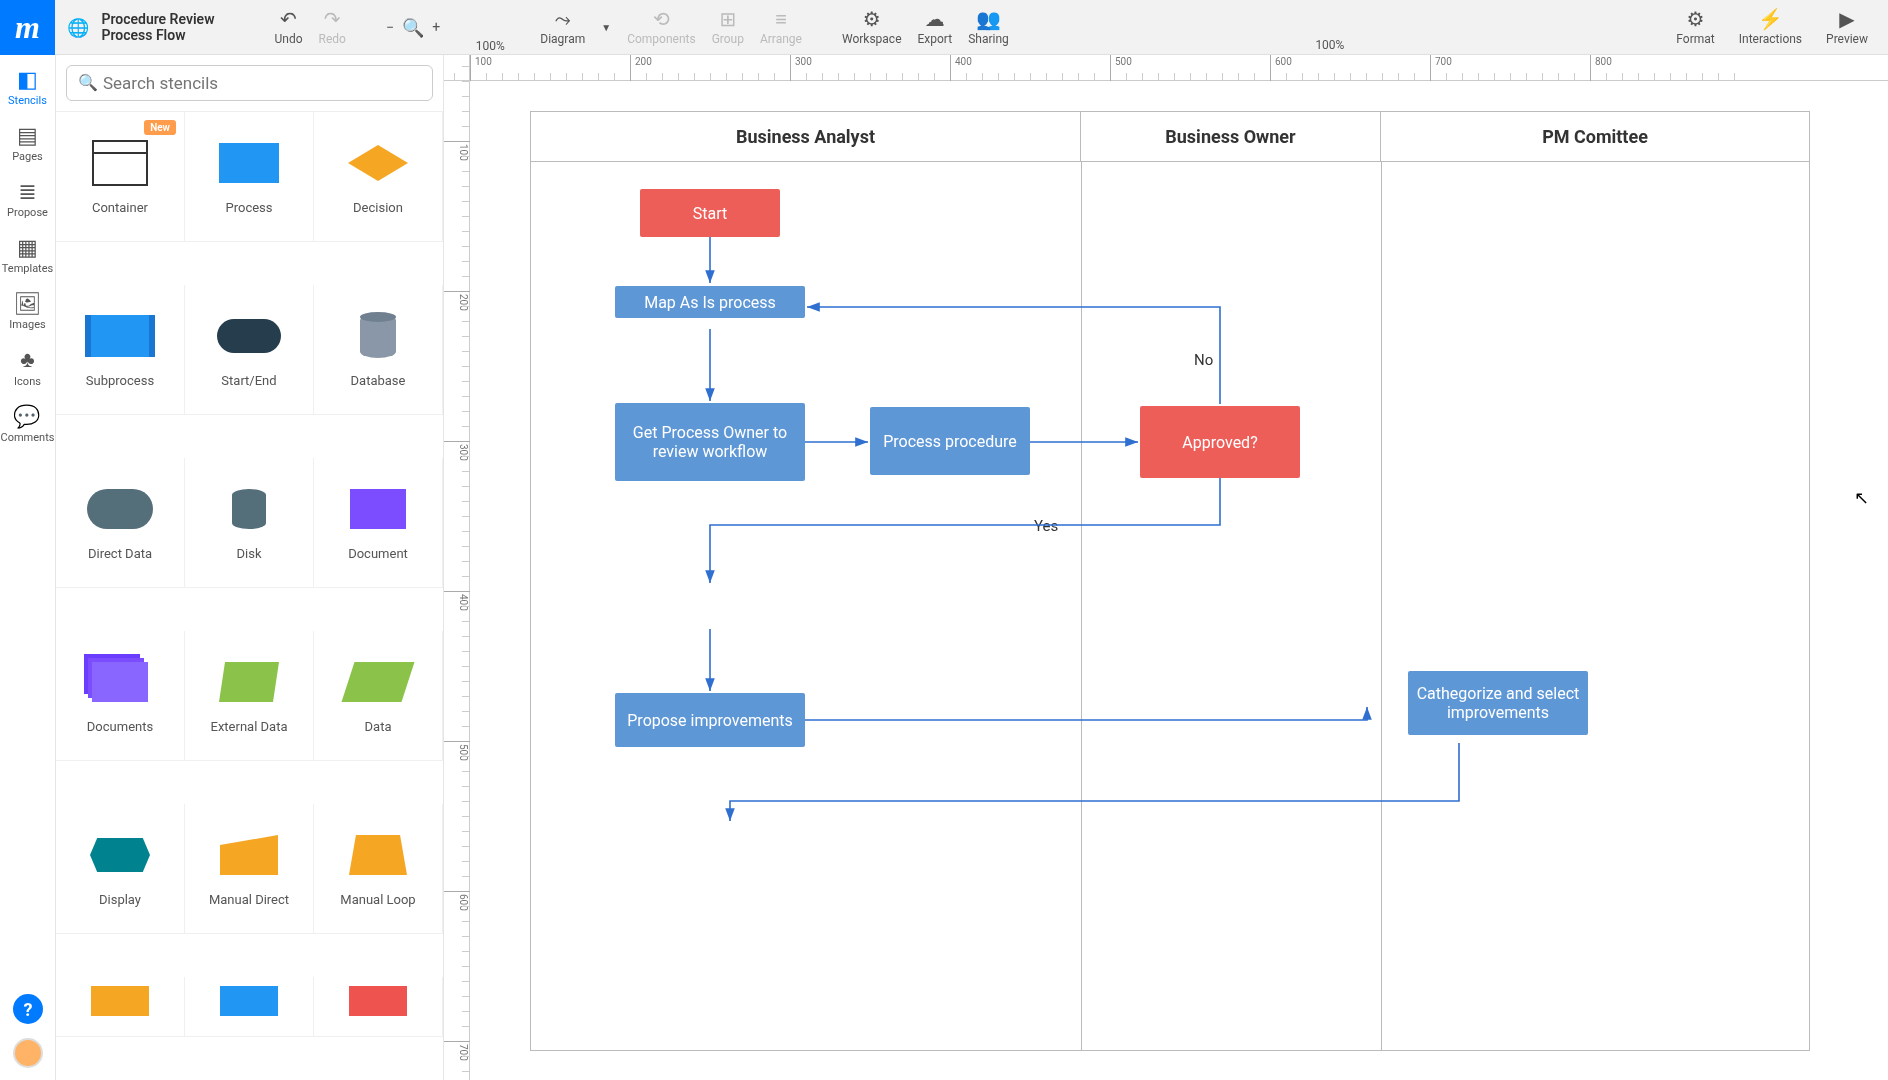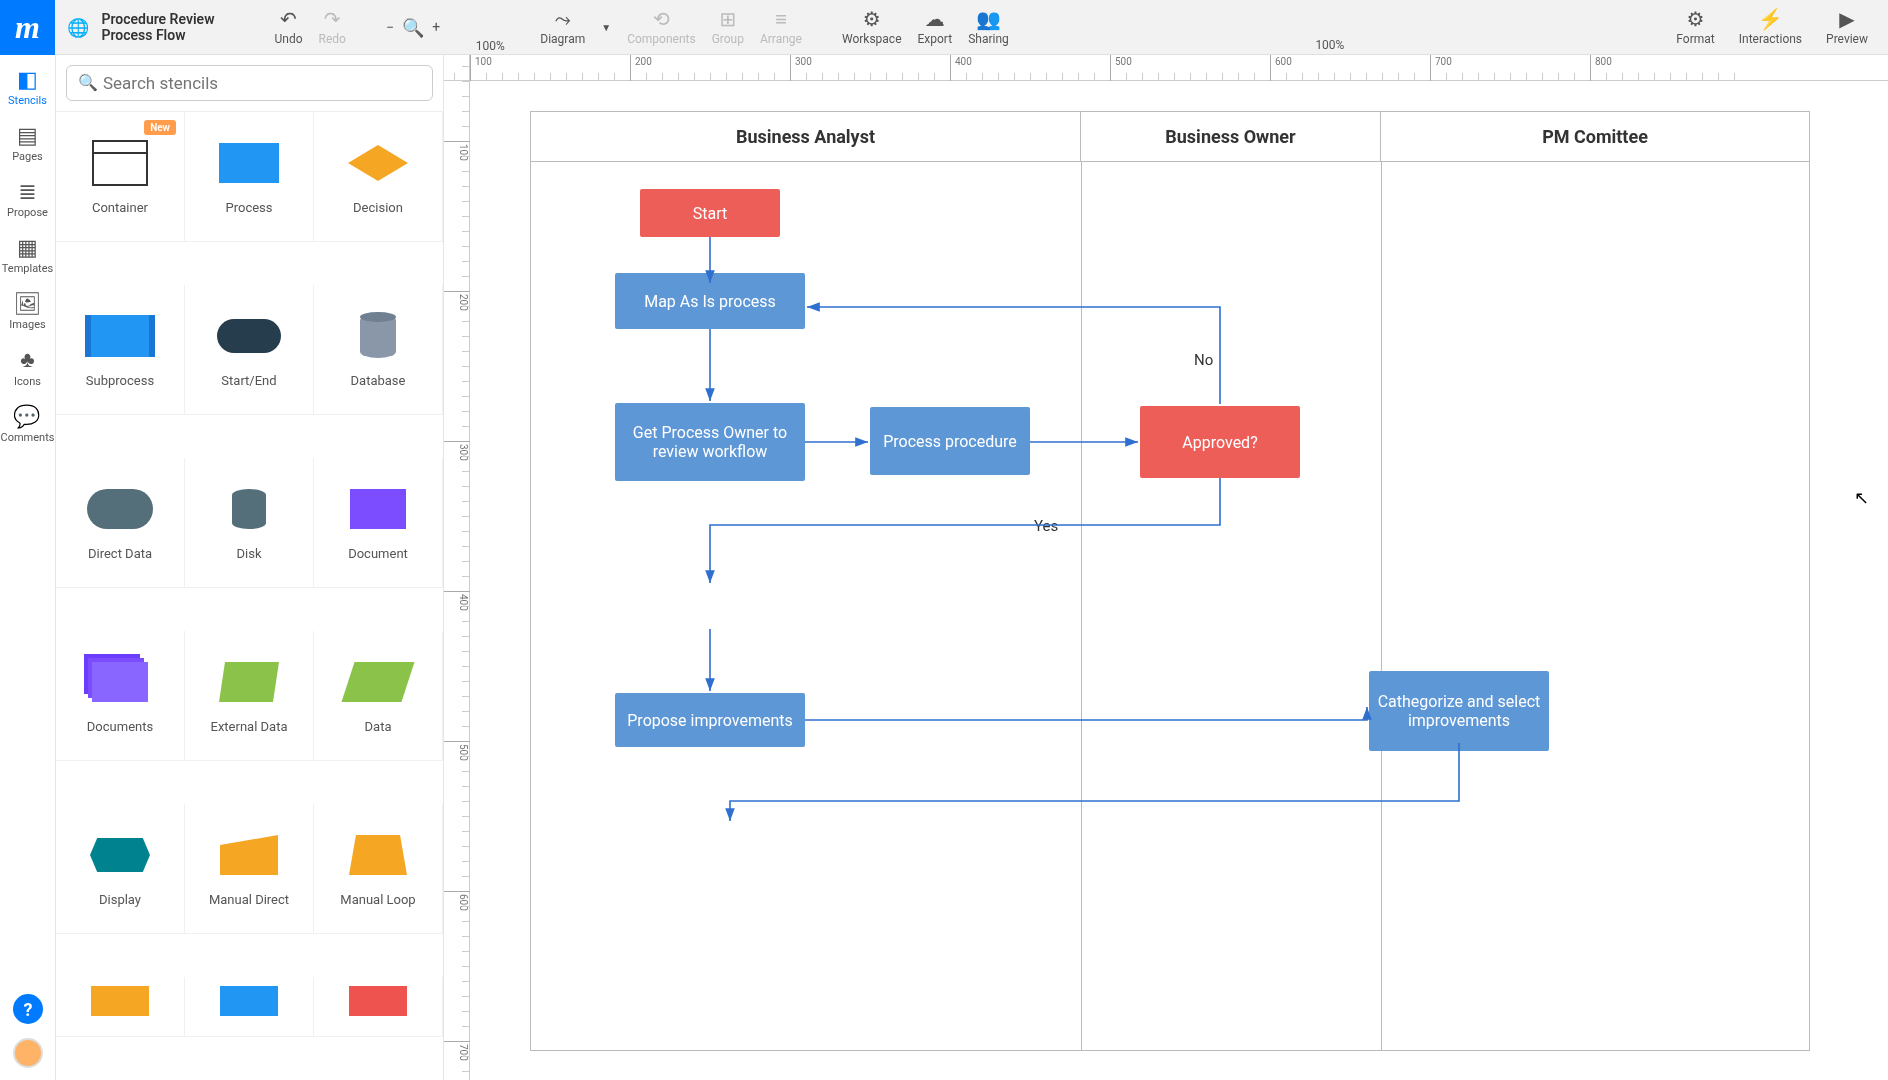--- a/index.html
+++ b/index.html
@@ -471,36 +471,36 @@
               <span>PM Comittee</span>
             </div>
         </div>
         <div class="lane-div" style="left:550px;top:50px"></div>
         <div class="lane-div" style="left:850px;top:50px"></div>
       </div>
 
       <div class="node red" style="left:170px;top:108px;width:140px;height:48px">
           <span>Start</span>
         </div>
-      <div class="node blue" style="left:145px;top:192px;width:190px;height:56px">
+      <div class="node blue" style="left:145px;top:205px;width:190px;height:32px">
           <span>Map As Is process</span>
         </div>
       <div class="node blue" style="left:145px;top:322px;width:190px;height:78px">
           <span>Get Process Owner to review workflow</span>
         </div>
       <div class="node blue" style="left:400px;top:326px;width:160px;height:68px">
           <span>Process procedure</span>
         </div>
       <div class="node red" style="left:670px;top:325px;width:160px;height:72px">
           <span>Approved?</span>
         </div>
       <div class="node blue" style="left:145px;top:612px;width:190px;height:54px">
           <span>Propose improvements</span>
         </div>
-      <div class="node blue" style="left:899px;top:590px;width:180px;height:80px">
+      <div class="node blue" style="left:938px;top:590px;width:180px;height:64px">
           <span>Cathegorize and select improvements</span>
         </div>
 
       <div class="edge-label" style="left:720px;top:270px">No</div>
       <div class="edge-label" style="left:560px;top:436px">Yes</div>
 
       <svg class="arrows">
         <defs>
             <marker id="ah" markerWidth="10" markerHeight="10" refX="8" refY="3" orient="auto">
               <path d="M0,0 L8,3 L0,6 Z" fill="#2f6fcf"></path>

